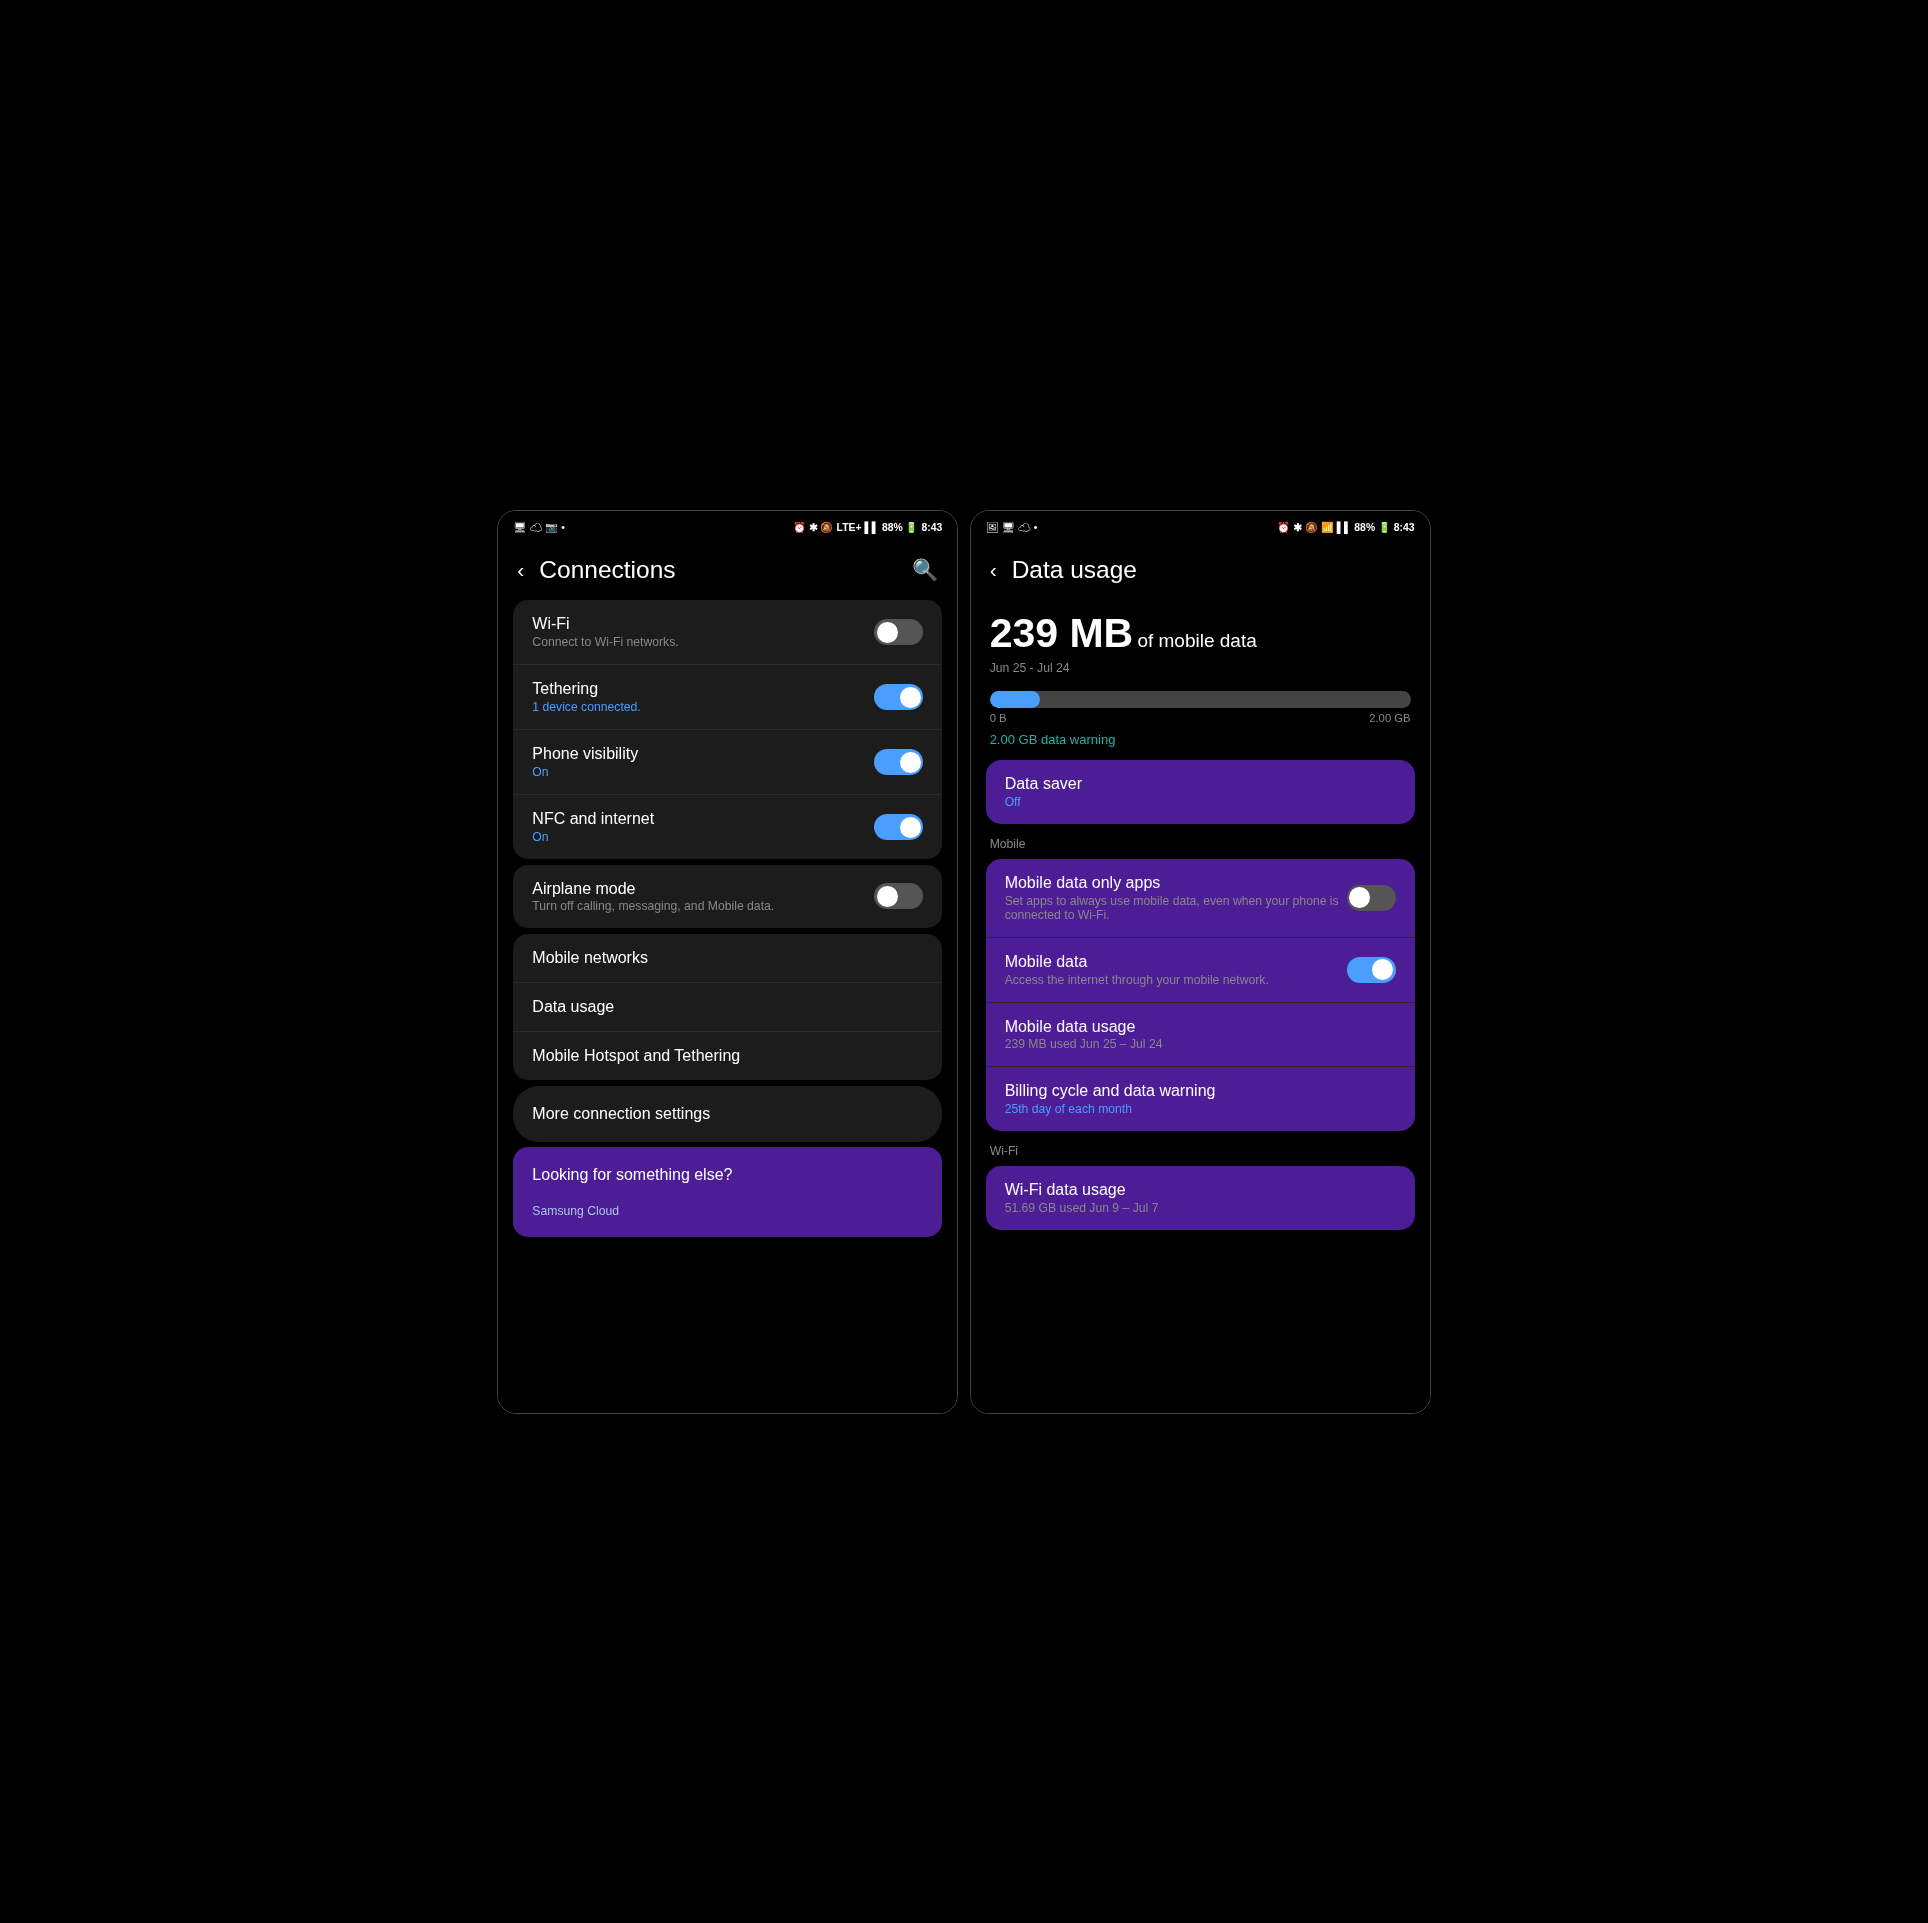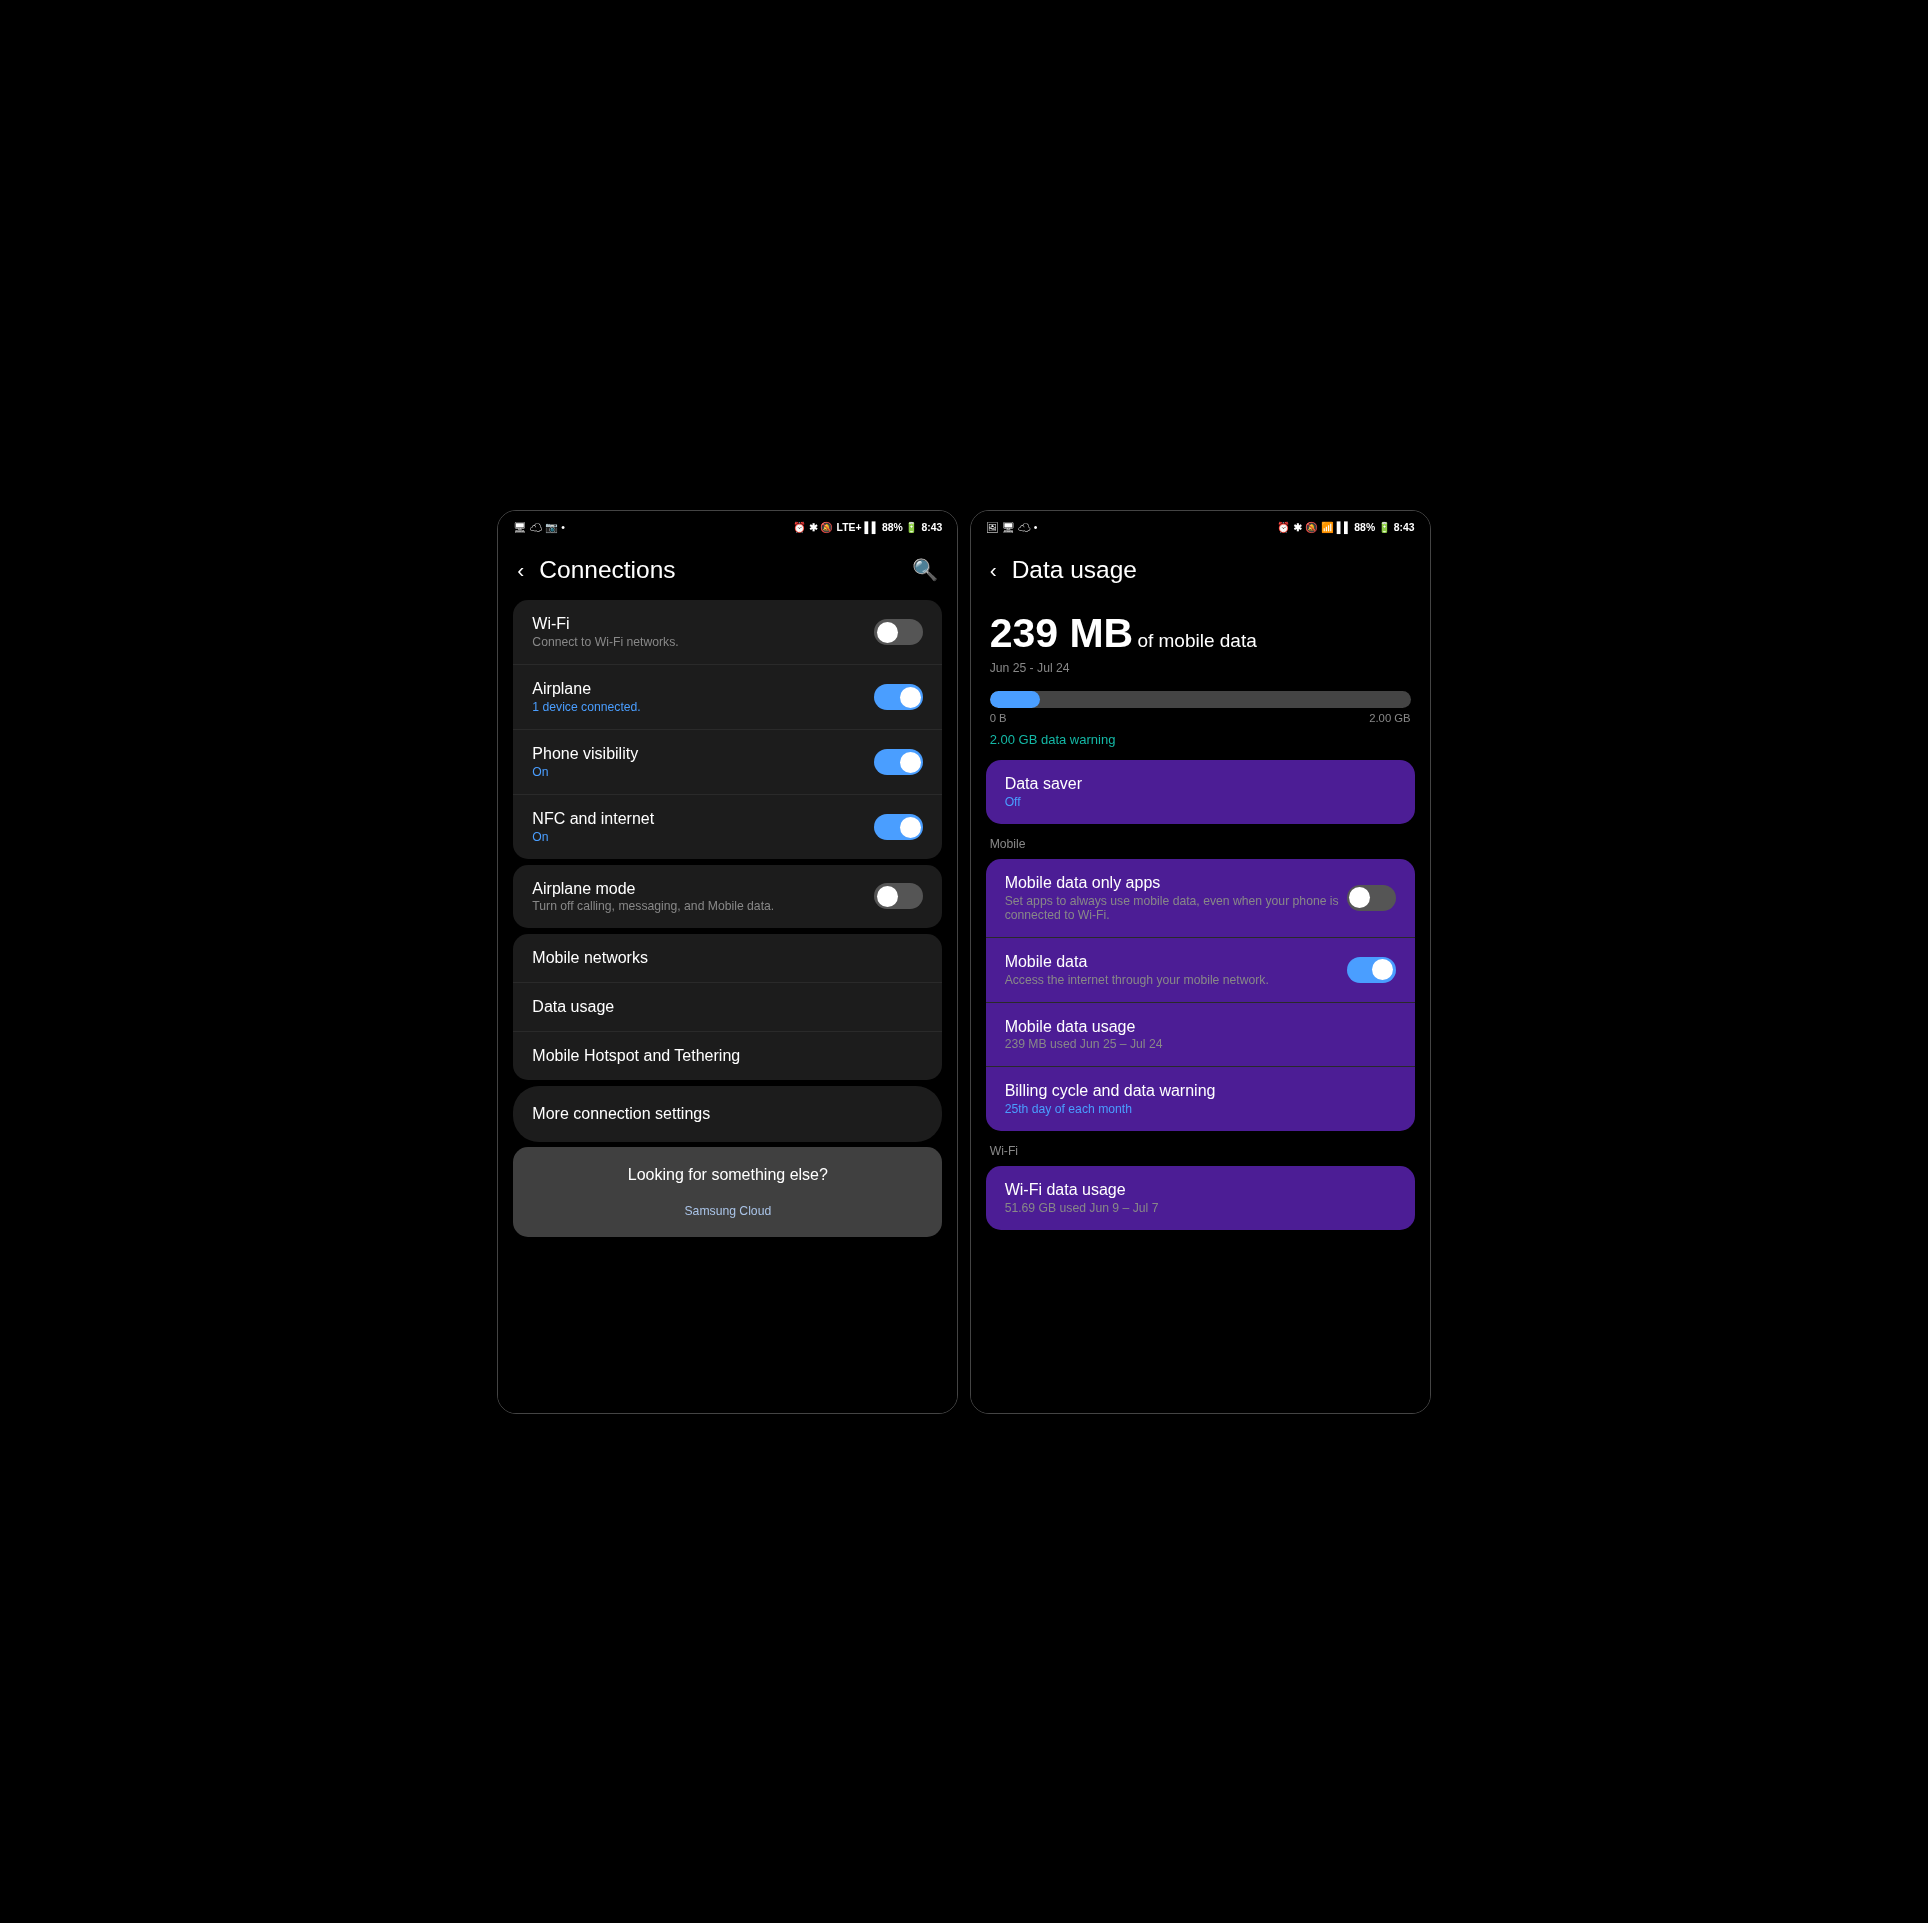--- a/index.html
+++ b/index.html
@@ -156,26 +156,25 @@
       margin: 5.6px 15px;
       padding: 19px 19px;
       cursor: pointer;
     }
     .menu-item-card .setting-title {
       font-size: 16px;
     }
 
     
     .looking-banner {
-      background: #404040;
+      background: #4c1d95;
       border-radius: 15px;
       margin: 5.6px 15px;
       padding: 19px 19px;
       cursor: pointer;
-      text-align: center;
     }
     .looking-banner .banner-title {
       color: #fff;
       font-size: 16px;
       font-weight: 400;
     }
     .looking-banner .banner-subtitle {
       color: #aac4e8;
       font-size: 12.2px;
       margin-top: 20px;
@@ -313,21 +312,21 @@
             <div class="setting-subtitle">Connect to Wi-Fi networks.</div>
           </div>
           <div class="toggle off">
             <div class="toggle-knob"></div>
           </div>
         </div>
 
 
         <div class="setting-item">
           <div class="setting-text">
-            <div class="setting-title">Airplane</div>
+            <div class="setting-title">Tethering</div>
             <div class="setting-subtitle blue">1 device connected.</div>
           </div>
           <div class="toggle on">
             <div class="toggle-knob"></div>
           </div>
         </div>
 
         <div class="setting-item">
           <div class="setting-text">
             <div class="setting-title">Phone visibility</div>

